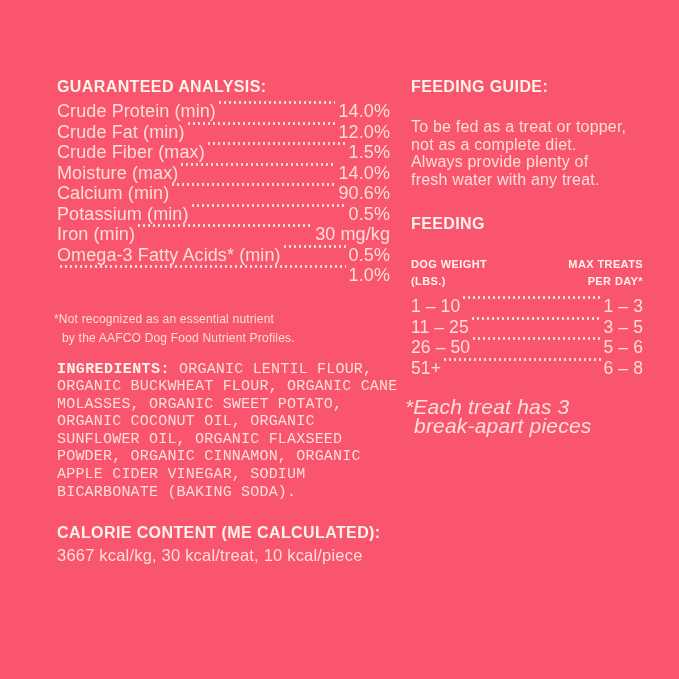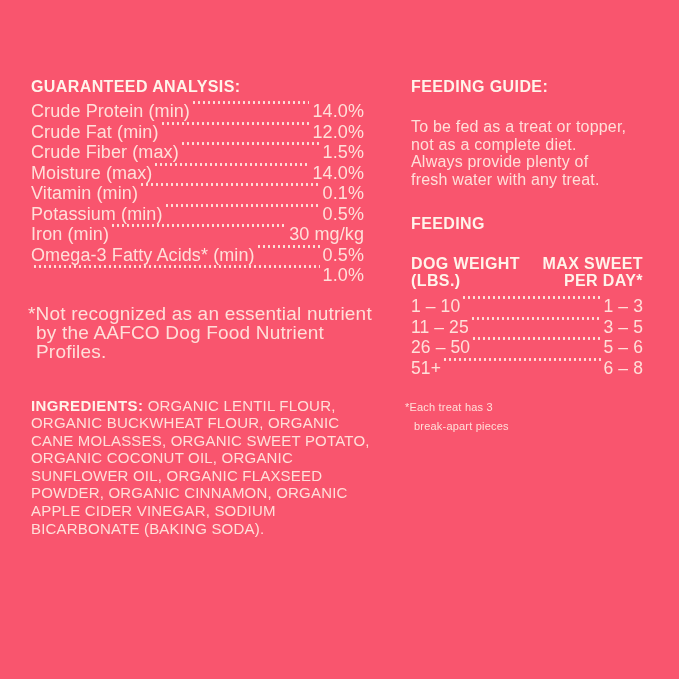--- a/index.html
+++ b/index.html
@@ -12,21 +12,21 @@
   html,body{background:var(--bg);}
   .page{
     position:relative;
     width:679px;height:679px;
     background:var(--bg);
     overflow:hidden;
     font-family:"Liberation Sans","DejaVu Sans",sans-serif;
     color:var(--body);
   }
   .col{position:absolute;top:78px;}
-  .col-left{left:31px;width:348px;}
+  .col-left{left:57px;width:348px;}
   .col-right{left:411px;width:232px;}
 
   .hd{
     color:var(--head);
     font-weight:bold;
     font-size:16px;
     letter-spacing:0.4px;
     line-height:18px;
     white-space:nowrap;
   }
@@ -46,34 +46,35 @@
     flex:1;
     height:3px;
     margin:0 3px 4px 2px;
     background-image:radial-gradient(circle at 2px 1.5px, var(--body) 1.1px, rgba(0,0,0,0) 1.4px);
     background-size:5px 3px;
     background-repeat:repeat-x;
     min-width:8px;
   }
 
   .ga-footnote{
-    margin-top:18px;
+    margin-top:24px;
     margin-left:-3px;
-    font-size:19px;
+    font-size:12px;
     line-height:19px;
     letter-spacing:0.2px;
   }
   .ga-footnote .fn-line2{padding-left:8px;}
 
   .ingredients{
-    margin-top:36px;
+    margin-top:13px;
     font-size:15px;
     line-height:17.6px;
     letter-spacing:0.2px;
     width:348px;
+    font-family:Liberation Mono, monospace;
   }
   .ingredients .hd-inline{
     color:var(--head);
     font-weight:bold;
     letter-spacing:0.4px;
   }
 
   .calories{margin-top:23px;}
   .calories p{
     margin-top:4px;
@@ -92,31 +93,32 @@
   }
   .fr-title{margin-top:27px;}
   .fr-title div{line-height:17px;}
 
   .weight-table{margin-top:24px;}
   .wt-head{
     display:flex;
     justify-content:space-between;
     align-items:flex-start;
   }
-  .wt-head .cell{font-size:16px;line-height:16.5px;}
+  .wt-head .cell{font-size:11px;line-height:16.5px;}
   .wt-head .cell-right{text-align:right;}
   .wt-rows{margin-top:7px;}
   .wt-rows .dot-row{font-size:17.5px;}
 
   .fr-footnote{
     margin-top:20px;
     margin-left:-6px;
-    font-size:11px;
+    font-size:21px;
     line-height:18.5px;
     letter-spacing:0.2px;
+    font-style:italic;
   }
   .fr-footnote .fn-line2{padding-left:9px;}
 </style>
 </head>
 <body>
 
 <div class="page">
 
   <div class="col col-left">
 
@@ -138,23 +140,23 @@
           <span class="lbl">Crude Fiber (max)</span>
           <span class="dots"></span>
           <span class="val">1.5%</span>
         </div>
         <div class="dot-row">
           <span class="lbl">Moisture (max)</span>
           <span class="dots"></span>
           <span class="val">14.0%</span>
         </div>
         <div class="dot-row">
-          <span class="lbl">Vitamin (min)</span>
-          <span class="dots"></span>
-          <span class="val">0.1%</span>
+          <span class="lbl">Calcium (min)</span>
+          <span class="dots"></span>
+          <span class="val">90.6%</span>
         </div>
         <div class="dot-row">
           <span class="lbl">Potassium (min)</span>
           <span class="dots"></span>
           <span class="val">0.5%</span>
         </div>
         <div class="dot-row">
           <span class="lbl">Iron (min)</span>
           <span class="dots"></span>
           <span class="val">30 mg/kg</span>
@@ -173,20 +175,24 @@
       <div class="ga-footnote">
         <div class="fn-line1">*Not recognized as an essential nutrient</div>
         <div class="fn-line2">by the AAFCO Dog Food Nutrient Profiles.</div>
       </div>
     </section>
 
     <section class="ingredients">
       <p><span class="hd-inline">INGREDIENTS:</span> <span>ORGANIC LENTIL FLOUR, ORGANIC BUCKWHEAT FLOUR, ORGANIC CANE MOLASSES, ORGANIC SWEET POTATO, ORGANIC COCONUT OIL, ORGANIC SUNFLOWER OIL, ORGANIC FLAXSEED POWDER, ORGANIC CINNAMON, ORGANIC APPLE CIDER VINEGAR, SODIUM BICARBONATE (BAKING SODA).</span></p>
     </section>
 
+    <section class="calories">
+      <h2 class="hd">CALORIE CONTENT (ME CALCULATED):</h2>
+      <p>3667 kcal/kg, 30 kcal/treat, 10 kcal/piece</p>
+    </section>
 
   </div>
 
   <div class="col col-right">
 
     <section>
       <h2 class="hd">FEEDING GUIDE:</h2>
       <div class="fg-lines">
         <div>To be fed as a treat or topper,</div>
         <div>not as a complete diet.</div>
@@ -200,21 +206,21 @@
         <div>FEEDING</div>
       </h2>
 
       <div class="weight-table">
         <div class="wt-head">
           <div class="cell hd">
             <div>DOG WEIGHT</div>
             <div>(LBS.)</div>
           </div>
           <div class="cell cell-right hd">
-            <div>MAX SWEET</div>
+            <div>MAX TREATS</div>
             <div>PER DAY*</div>
           </div>
         </div>
 
         <div class="wt-rows">
           <div class="dot-row">
             <span class="lbl">1 – 10</span>
             <span class="dots"></span>
             <span class="val">1 – 3</span>
           </div>

